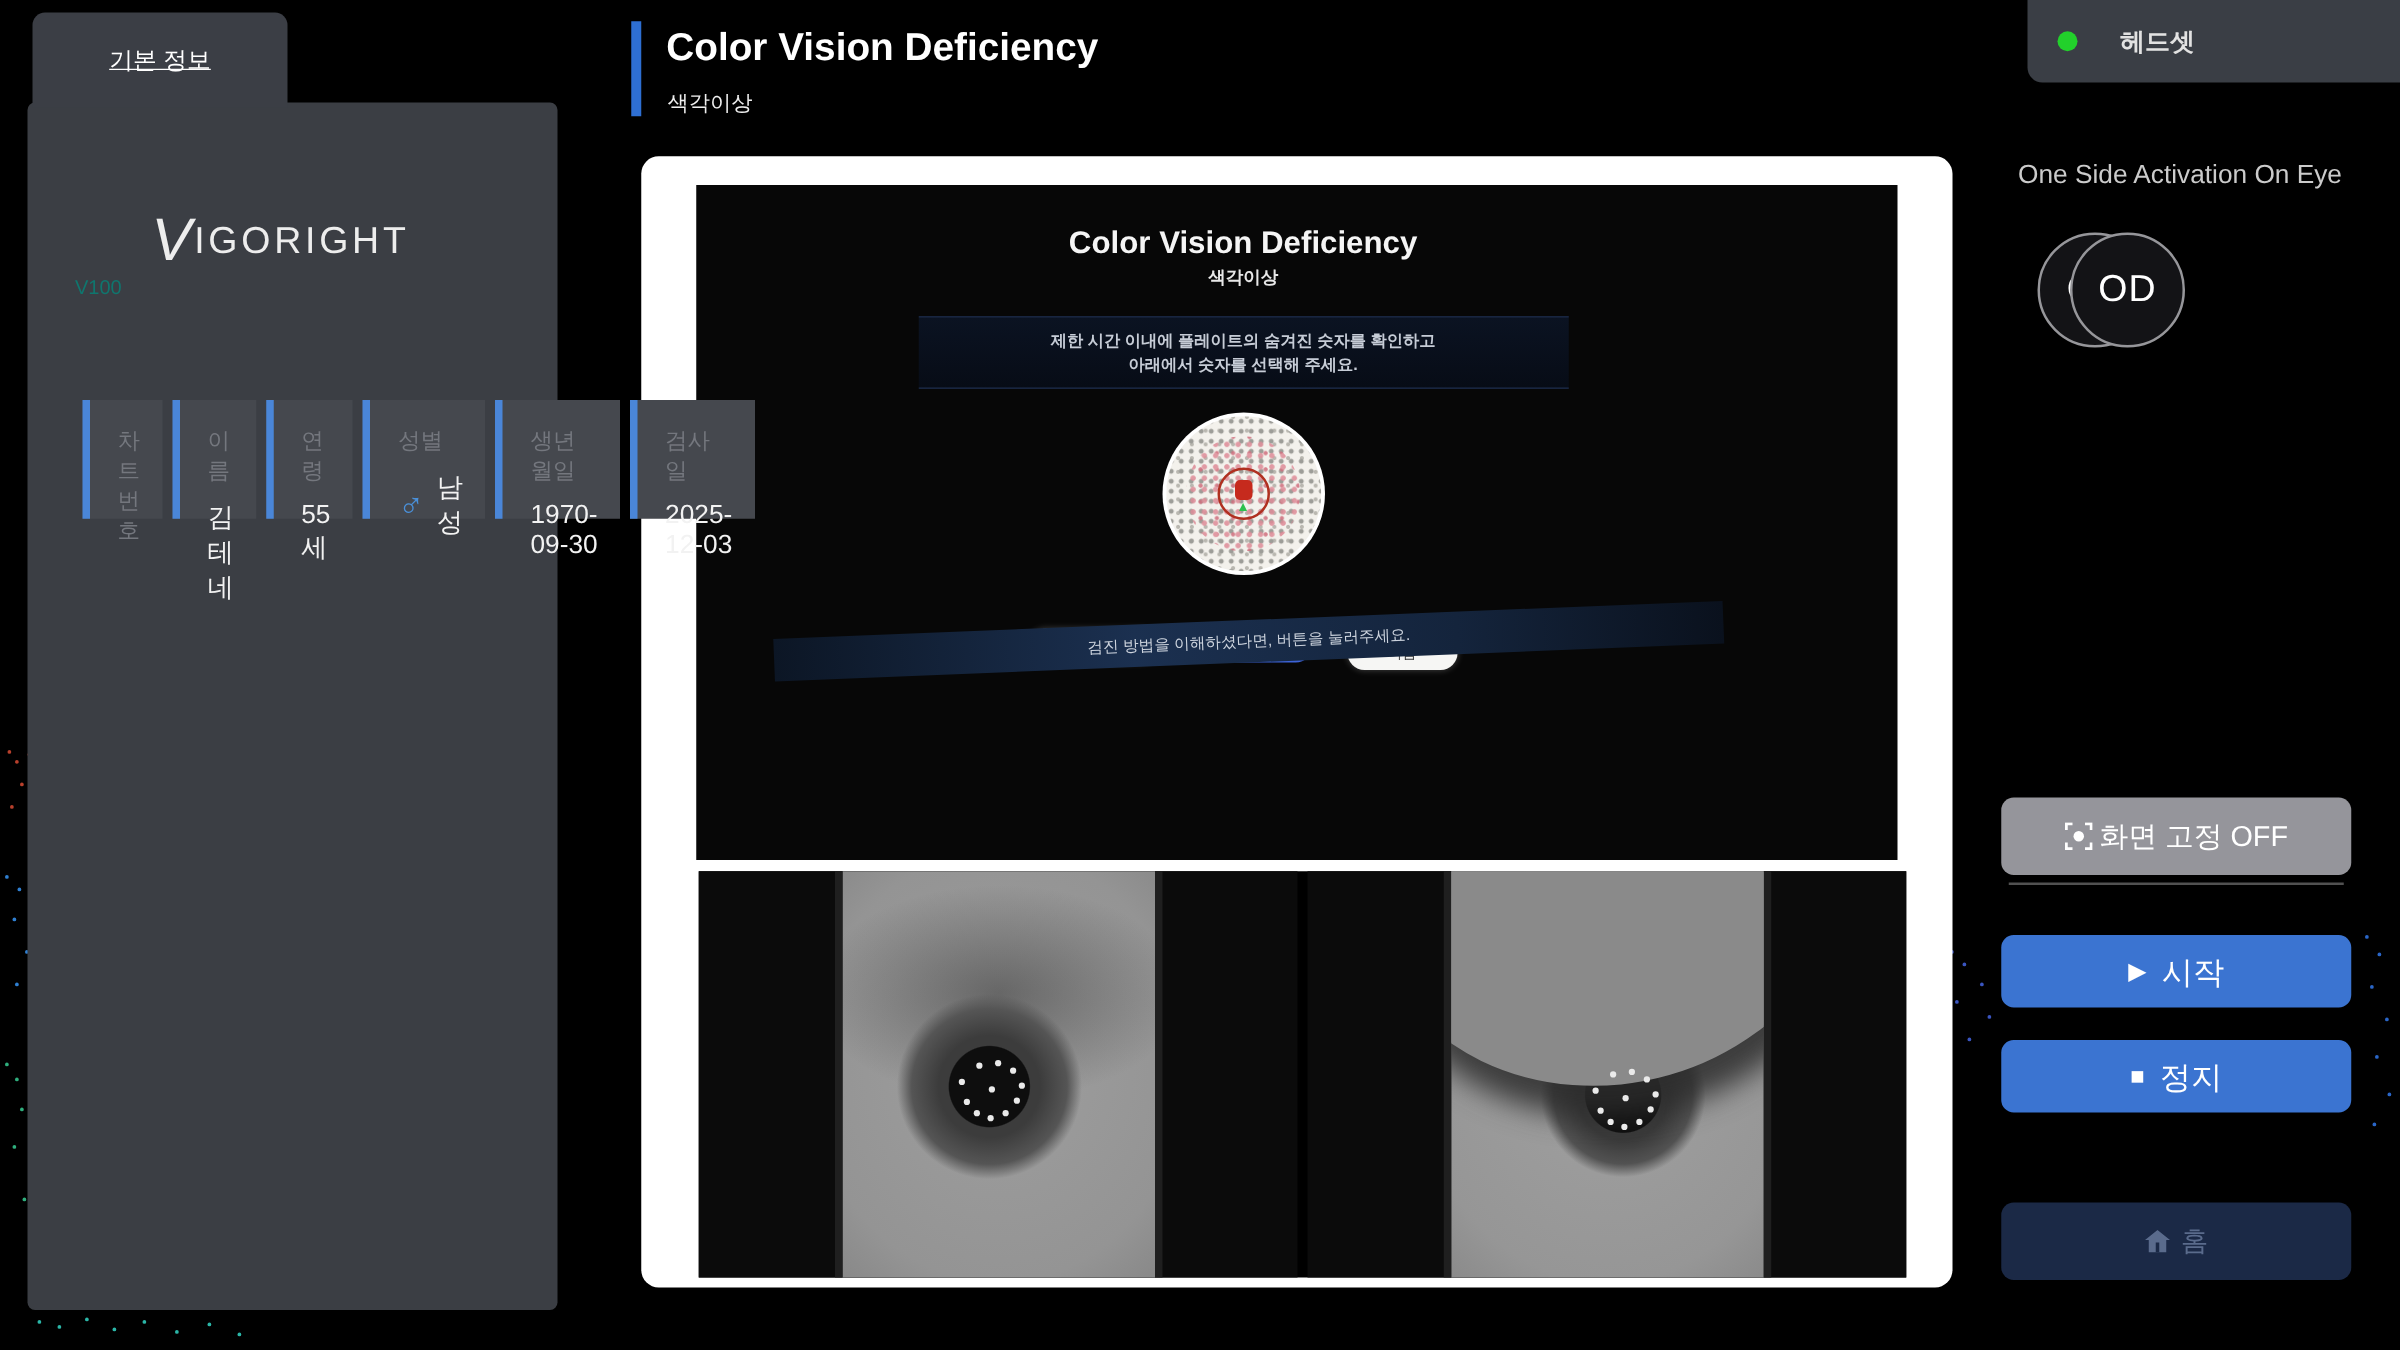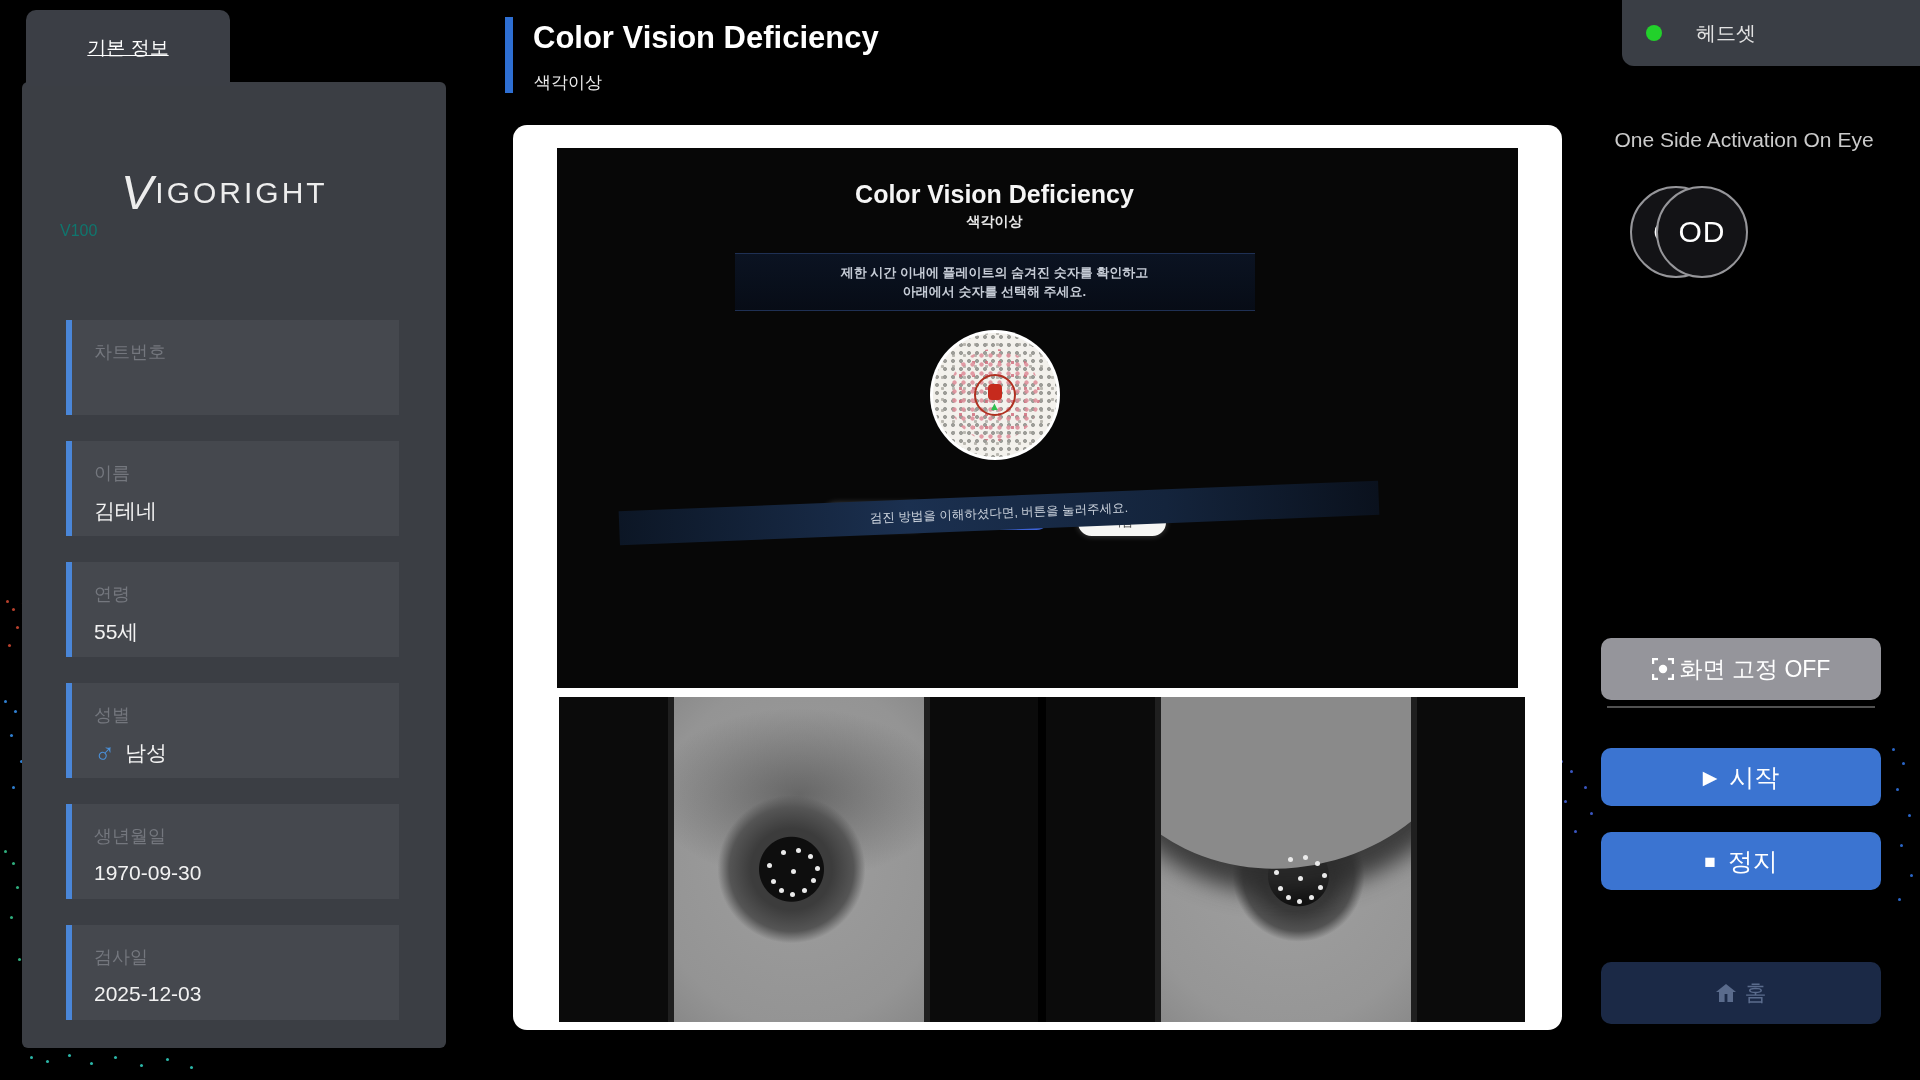--- a/index.html
+++ b/index.html
@@ -11,35 +11,35 @@
   .sidebar-tab { left:26px; top:10px; width:204px; height:76px; background:#3b3e45;
     border-radius:10px 10px 0 0; color:#fff; font-size:19px; display:flex;
     align-items:center; justify-content:center; z-index:3;text-decoration:underline; }
   .sidebar-panel { left:22px; top:82px; width:424px; height:966px; background:#3b3e44;
     border-radius:6px; z-index:2; }
   .logo-wrap { left:60px; top:165px; width:330px; text-align:center; color:#ededed; }
   .logo-main { font-weight:300; letter-spacing:3px; font-size:30px; white-space:nowrap; }
   .logo-v { font-size:48px; font-weight:300; vertical-align:-6px; display:inline-block;
     transform:skewX(-10deg); margin-right:-2px; }
   .logo-model { text-align:left; font-size:16px; color:#0f766e; margin:2px 28px 0 0; }
-  .fields { left:66px; top:320px; width:333px; display:flex; flex-direction:column; gap:26px; }
+  .fields { left:66px; top:320px; width:333px; display:flex; flex-direction:row; gap:8px; }
   .field { background:#45484e; border-left:6px solid #4a86d8; height:95px; padding:20px 18px 0 22px; }
   .field .flabel { color:#74777e; font-size:18px; }
   .field .fvalue { color:#f2f2f2; font-size:21px; margin-top:12px; display:flex;
     align-items:center; gap:10px; min-height:26px; }
   .male-glyph { color:#4a90d9; font-size:28px; font-weight:bold; line-height:20px; }
 
   
   .header-bar { left:505px; top:17px; width:8px; height:76px; background:#2e6fd3; }
   .header-title { left:533px; top:20px; color:#fff; font-size:31px; font-weight:bold; white-space:nowrap; }
   .header-sub { left:534px; top:71px; color:#eee; font-size:17px; }
 
   
   .headset { left:1622px; top:0; width:298px; height:66px; background:#3a3e45;
-    border-radius:0 0 0 12px; display:flex; align-items:center; gap:34px; padding-left:24px; }
+    border-radius:0 0 0 12px; display:flex; align-items:center; gap:34px; padding-left:24px;font-weight:bold; }
   .status-dot { width:16px; height:16px; border-radius:50%; }
   .headset-label { color:#e2e2e2; font-size:20px; }
 
   
   .eye-act-title { left:1597px; top:128px; width:294px; text-align:center; color:#cbcbcb; font-size:21px; }
   .circle-btn { top:186px; width:92px; height:92px; border-radius:50%; background:#131316;
     border:2px solid #96969a; color:#fff; font-size:30px; display:flex; align-items:center;
     justify-content:center; letter-spacing:1px; cursor:pointer; }
   .lock-btn { left:1601px; top:638px; width:280px; height:62px; background:#95959b; border:none;
     border-radius:10px; color:#fff; font-size:23px; display:flex; align-items:center;

